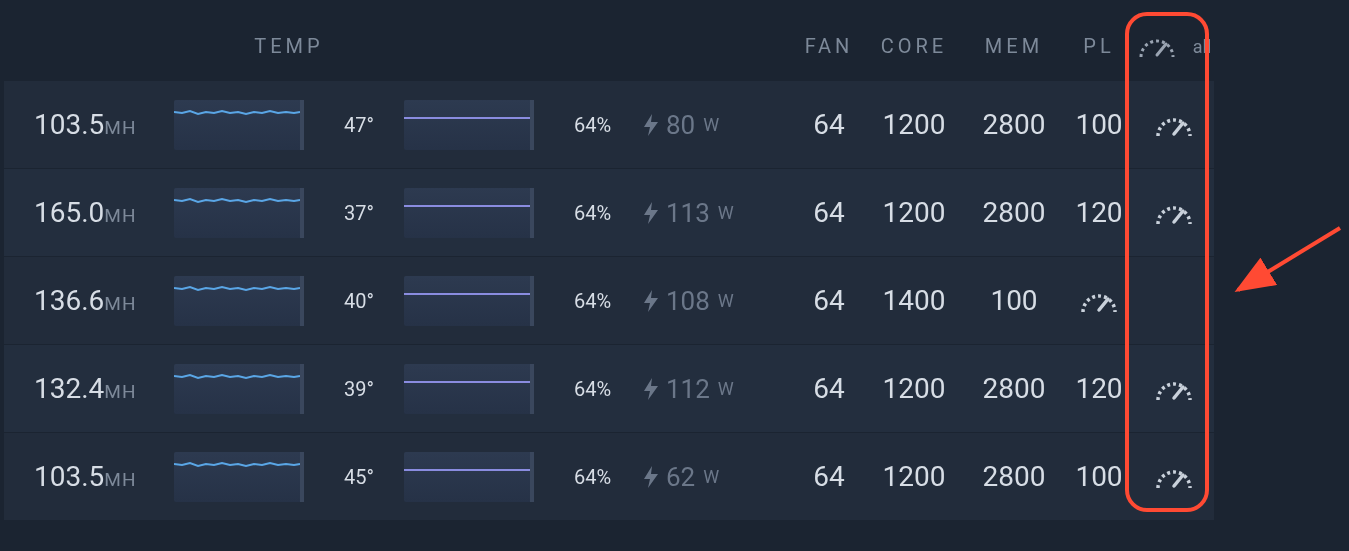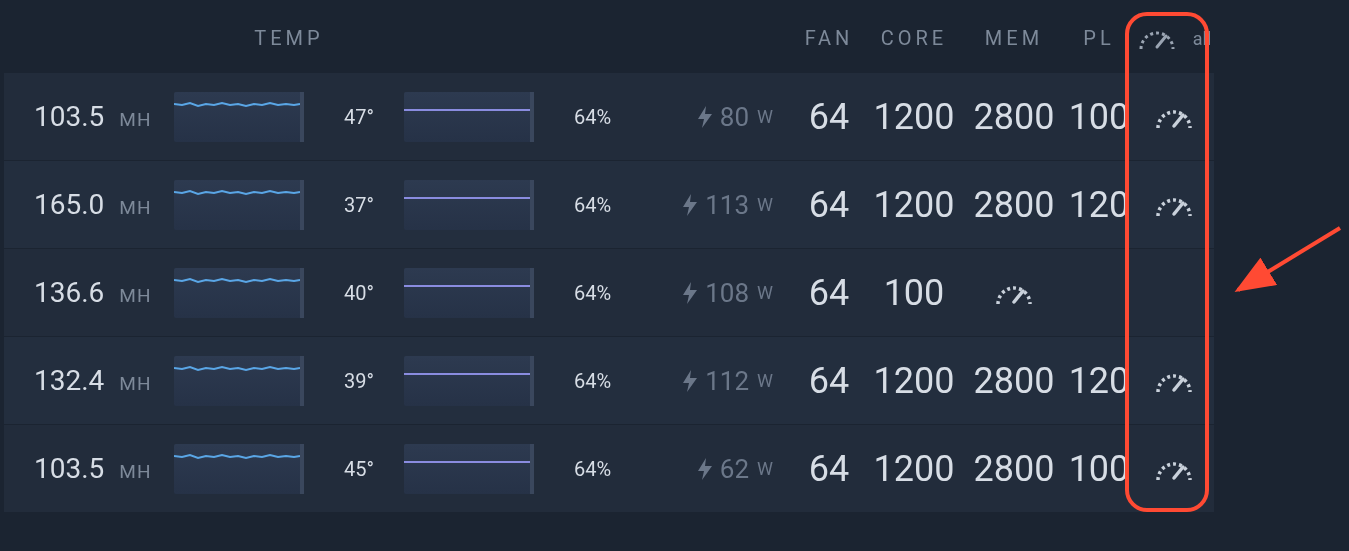--- a/index.html
+++ b/index.html
@@ -9,21 +9,21 @@
     background: #1b2431;
     font-family: -apple-system, BlinkMacSystemFont, "Segoe UI", Roboto, Helvetica, Arial, sans-serif;
     color: #c9d1db;
     overflow: hidden;
     position: relative;
   }
 
   .table-wrap {
     width: 1210px;
     margin-left: 4px;
-    margin-top: 4px;
+    margin-top: 12px;
   }
 
   .header-row, .data-row {
     display: grid;
     grid-template-columns: 140px 160px 70px 160px 80px 150px 70px 100px 100px 70px 80px;
     align-items: center;
     padding: 0 8px 0 30px;
   }
 
   .header-row {
@@ -55,21 +55,21 @@
     background: #232e3e;
     border-top: 1px solid #1b2431;
   }
   .data-row:nth-child(odd) { background: #222c3b; }
 
   .hash {
     font-size: 28px;
     color: #d7dde5;
     display: flex;
     align-items: baseline;
-    gap: 15px;
+    gap: 0;
   }
   .hash .unit {
     font-size: 19px;
     color: #7d8999;
     letter-spacing: 1px;
   }
 
   .spark {
     width: 130px;
     height: 50px;
@@ -92,34 +92,34 @@
 
   .temp-val, .pct-val {
     font-size: 20px;
     color: #d7dde5;
     padding-left: 10px;
   }
 
   .power {
     display: flex;
     align-items: center;
-    justify-content: flex-end;
+    justify-content: flex-start;
     gap: 8px;
     color: #6b7789;
     font-size: 26px;
     padding-right: 20px;
   }
   .power .unit {
     font-size: 18px;
     letter-spacing: 1px;
   }
   .power svg { flex-shrink: 0; }
 
   .num {
-    font-size: 36px;
+    font-size: 28px;
     color: #d7dde5;
     text-align: center;
   }
 
   .gauge-cell {
     display: flex;
     align-items: center;
     justify-content: center;
   }
 
@@ -266,20 +266,21 @@
         </div>
         <div class="pct-val">64%</div>
         <div class="power">
           <svg width="14" height="22" viewBox="0 0 14 22">
       <polygon points="8,0 0,13 6,13 4,22 14,8 7,8" fill="#6b7789"></polygon>
     </svg>
           <span>108</span> 
           <span class="unit">W</span>
         </div>
         <div class="num">64</div>
+        <div class="num">1400</div>
         <div class="num">100</div>
         <div class="gauge-cell">
           <span class="gauge-icon">
     <svg viewBox="0 0 40 30">
       <path d="M4 26 A16 16 0 0 1 36 26" fill="none" stroke="#c9d1db" stroke-width="3.5" stroke-dasharray="3 3"></path>
       <line x1="20" y1="24" x2="29" y2="13" stroke="#c9d1db" stroke-width="3.5" stroke-linecap="round"></line>
     </svg>
           </span>
         </div>
       </div>

